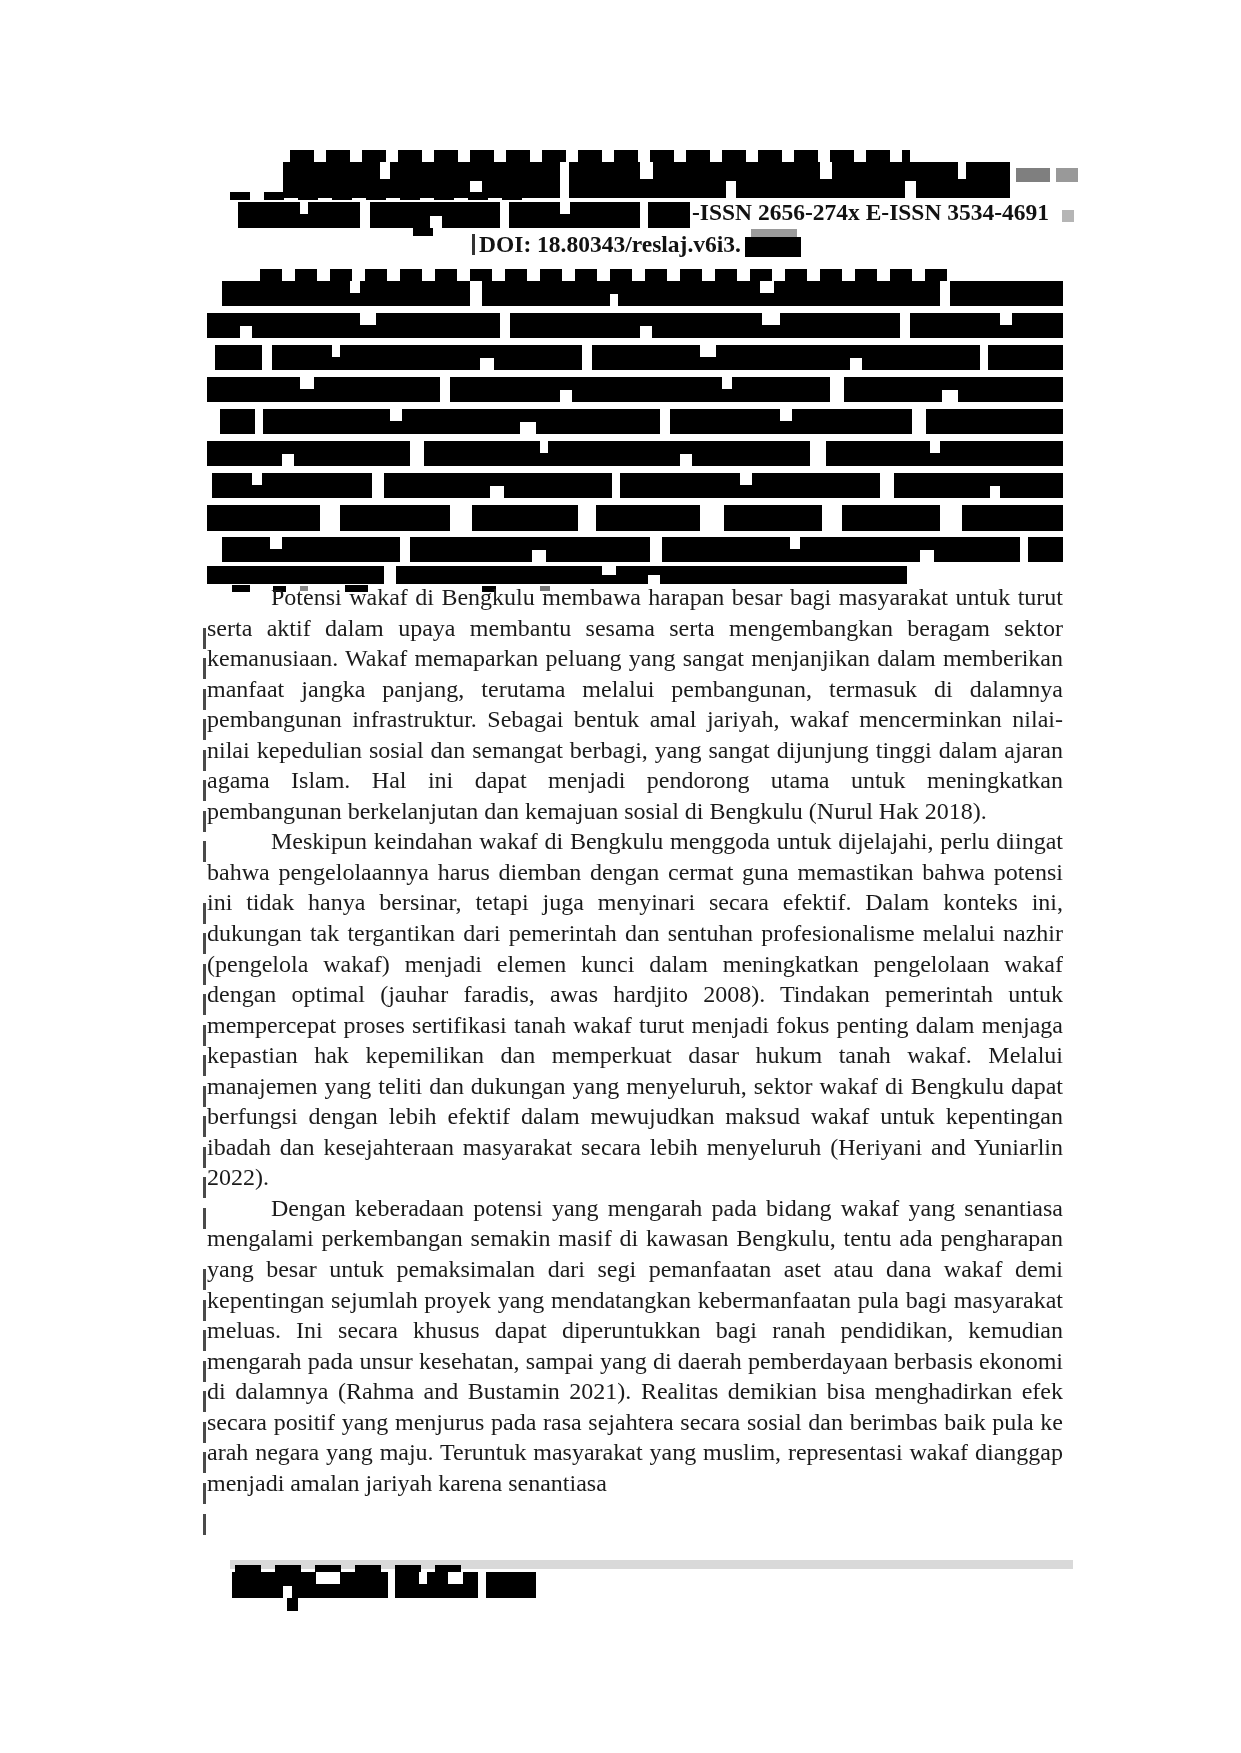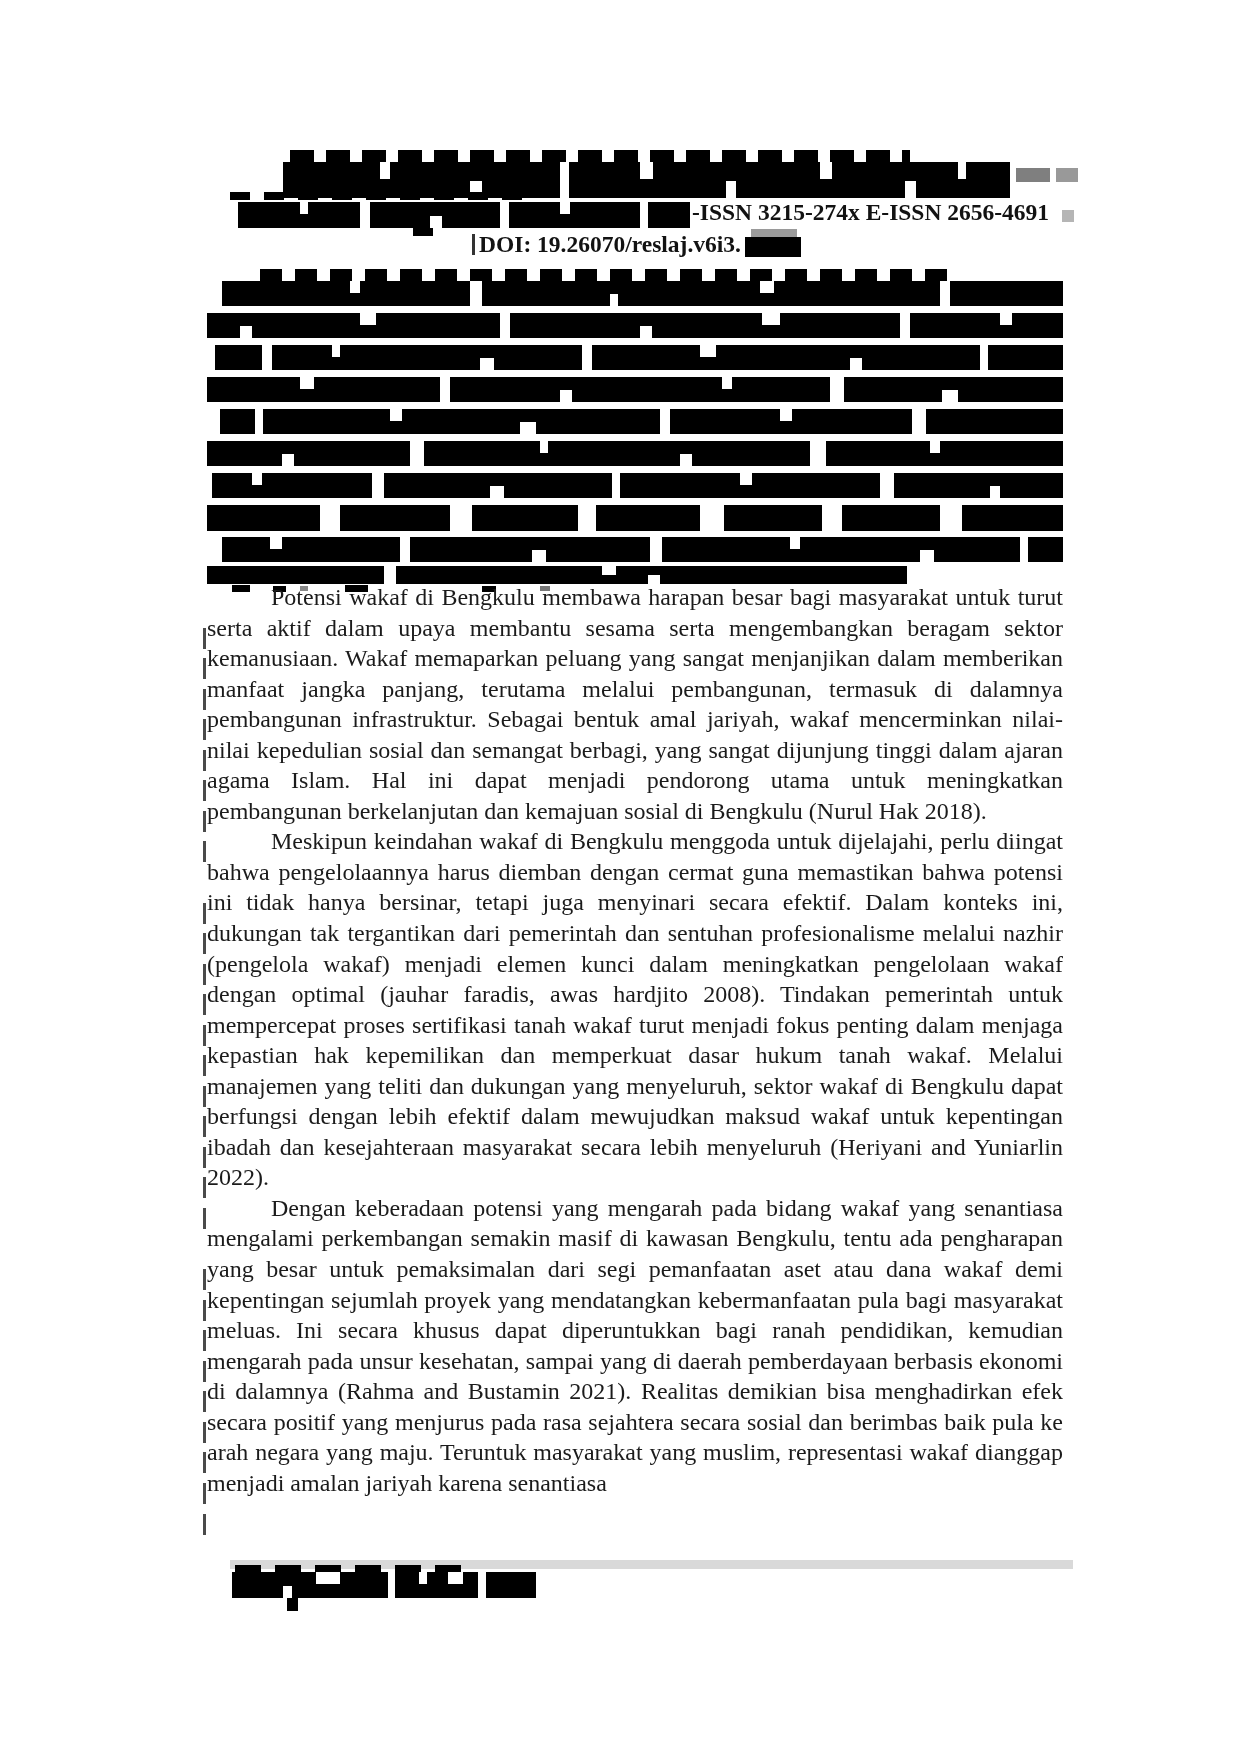--- a/index.html
+++ b/index.html
@@ -151,25 +151,25 @@
       <div class="rect" style="left: 232px; top: 1572px; width: 246px; height: 26px; background: rgb(0, 0, 0);"></div>
       <div class="rect" style="left: 283px; top: 1586px; width: 9px; height: 12px; background: rgb(255, 255, 255);"></div>
       <div class="rect" style="left: 316px; top: 1572px; width: 24px; height: 12px; background: rgb(255, 255, 255);"></div>
       <div class="rect" style="left: 388px; top: 1572px; width: 7px; height: 26px; background: rgb(255, 255, 255);"></div>
       <div class="rect" style="left: 419px; top: 1572px; width: 8px; height: 12px; background: rgb(255, 255, 255);"></div>
       <div class="rect" style="left: 448px; top: 1572px; width: 15px; height: 12px; background: rgb(255, 255, 255);"></div>
       <div class="rect" style="left: 486px; top: 1572px; width: 50px; height: 26px; background: rgb(0, 0, 0);"></div>
       <div class="rect" style="left: 287px; top: 1598px; width: 11px; height: 13px; background: rgb(0, 0, 0);"></div>
     </div>
 
-  <div id="issn-line" class="hdr-text">-ISSN 3215-274x E-ISSN 2656-4691</div>
+  <div id="issn-line" class="hdr-text">-ISSN 2656-274x E-ISSN 3534-4691</div>
 
   <div id="doi-row">
     <div class="doi-marker"></div>
-    <span class="hdr-inline">DOI: 19.26070/reslaj.v6i3.</span>
+    <span class="hdr-inline">DOI: 18.80343/reslaj.v6i3.</span>
     <span class="doi-redact">
       <span class="smudge" style="display:block"></span>
       <span class="block" style="display:block"></span>
     </span>
   </div>
 
   <div class="body-text">
     <p>Potensi wakaf di Bengkulu membawa harapan besar bagi masyarakat untuk turut serta aktif dalam upaya membantu sesama serta mengembangkan beragam sektor kemanusiaan. Wakaf memaparkan peluang yang sangat menjanjikan dalam memberikan manfaat jangka panjang, terutama melalui pembangunan, termasuk di dalamnya pembangunan infrastruktur. Sebagai bentuk amal jariyah, wakaf mencerminkan nilai-nilai kepedulian sosial dan semangat berbagi, yang sangat dijunjung tinggi dalam ajaran agama Islam. Hal ini dapat menjadi pendorong utama untuk meningkatkan pembangunan berkelanjutan dan kemajuan sosial di Bengkulu (Nurul Hak 2018).</p>
     <p>Meskipun keindahan wakaf di Bengkulu menggoda untuk dijelajahi, perlu diingat bahwa pengelolaannya harus diemban dengan cermat guna memastikan bahwa potensi ini tidak hanya bersinar, tetapi juga menyinari secara efektif. Dalam konteks ini, dukungan tak tergantikan dari pemerintah dan sentuhan profesionalisme melalui nazhir (pengelola wakaf) menjadi elemen kunci dalam meningkatkan pengelolaan wakaf dengan optimal (jauhar faradis, awas hardjito 2008). Tindakan pemerintah untuk mempercepat proses sertifikasi tanah wakaf turut menjadi fokus penting dalam menjaga kepastian hak kepemilikan dan memperkuat dasar hukum tanah wakaf. Melalui manajemen yang teliti dan dukungan yang menyeluruh, sektor wakaf di Bengkulu dapat berfungsi dengan lebih efektif dalam mewujudkan maksud wakaf untuk kepentingan ibadah dan kesejahteraan masyarakat secara lebih menyeluruh (Heriyani and Yuniarlin 2022).</p>
     <p>Dengan keberadaan potensi yang mengarah pada bidang wakaf yang senantiasa mengalami perkembangan semakin masif di kawasan Bengkulu, tentu ada pengharapan yang besar untuk pemaksimalan dari segi pemanfaatan aset atau dana wakaf demi kepentingan sejumlah proyek yang mendatangkan kebermanfaatan pula bagi masyarakat meluas. Ini secara khusus dapat diperuntukkan bagi ranah pendidikan, kemudian mengarah pada unsur kesehatan, sampai yang di daerah pemberdayaan berbasis ekonomi di dalamnya (Rahma and Bustamin 2021). Realitas demikian bisa menghadirkan efek secara positif yang menjurus pada rasa sejahtera secara sosial dan berimbas baik pula ke arah negara yang maju. Teruntuk masyarakat yang muslim, representasi wakaf dianggap menjadi amalan jariyah karena senantiasa</p>

